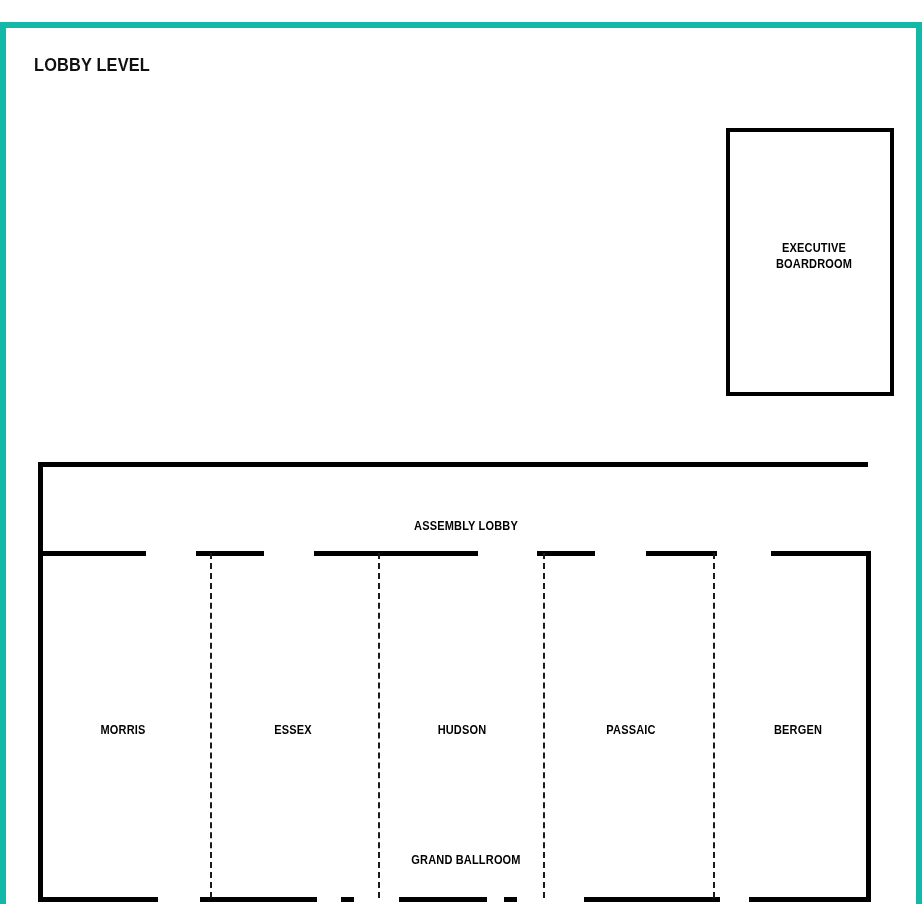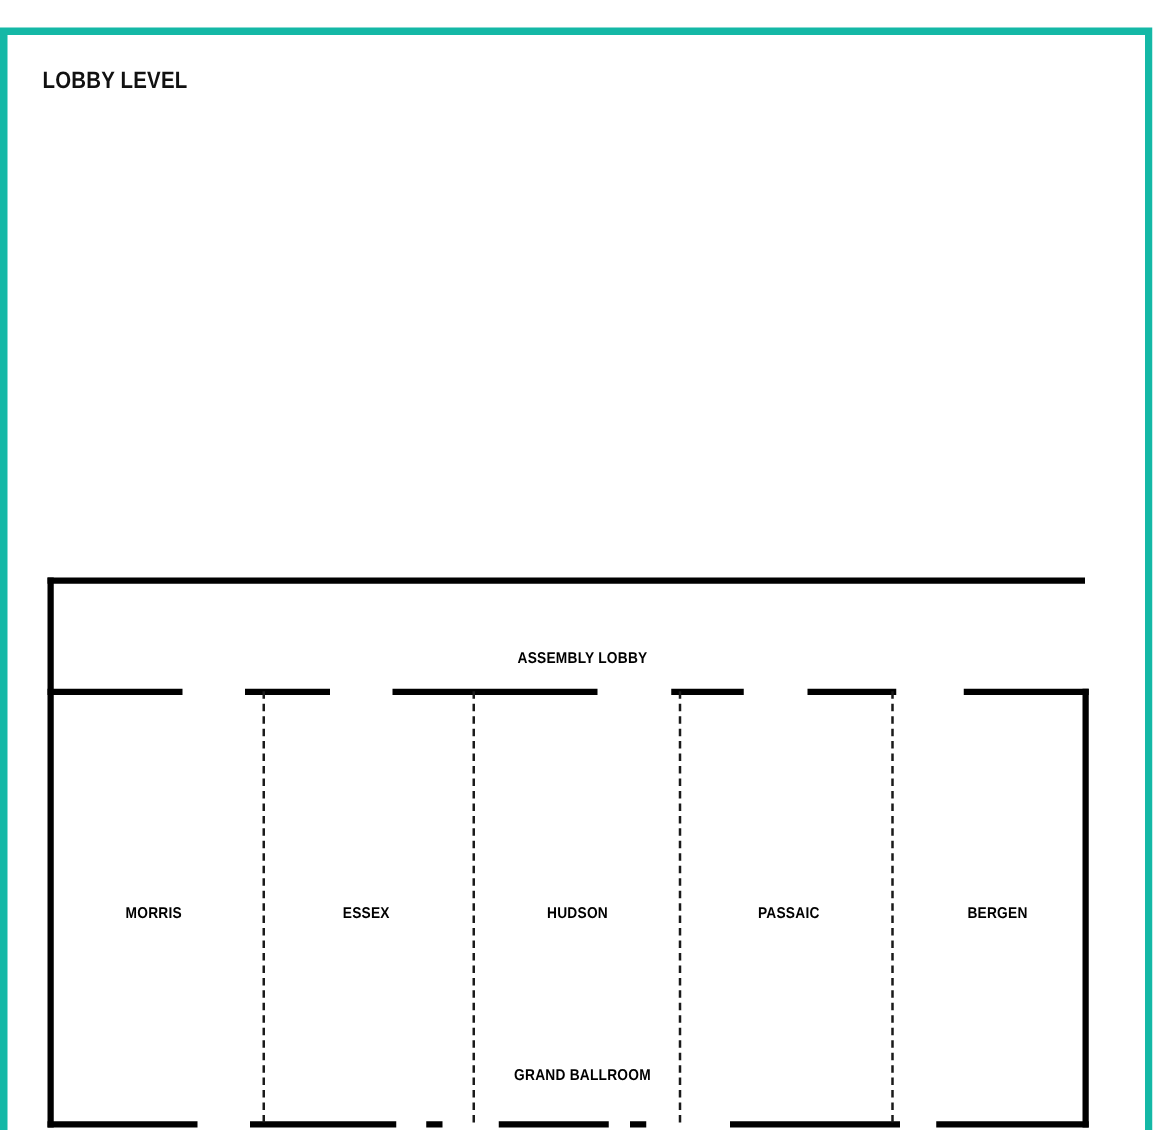--- a/index.html
+++ b/index.html
@@ -81,20 +81,26 @@
     line-height: 1.3;
   }
 </style>
 </head>
 <body>
 
 <div id="floorplan">
 
   <div class="plan-title">LOBBY LEVEL</div>
 
+  <div class="room-box" style="left:720px; top:100px; width:168px; height:268px;">
+    <div class="room-label two-line" style="left:84px; top:108px;">
+      <div>EXECUTIVE</div>
+      <div>BOARDROOM</div>
+    </div>
+  </div>
 
   <div class="wall-h" style="left:32px; top:434px; width:830px;"></div>
 
   <div class="wall-v" style="left:32px; top:434px; height:440px;"></div>
 
   <div class="room-label" style="left:460px; top:490px;">ASSEMBLY LOBBY</div>
 
   <div class="wall-h" style="left:32px; top:523px; width:108px;"></div>
   <div class="wall-h" style="left:190px; top:523px; width:68px;"></div>
   <div class="wall-h" style="left:308px; top:523px; width:164px;"></div>

